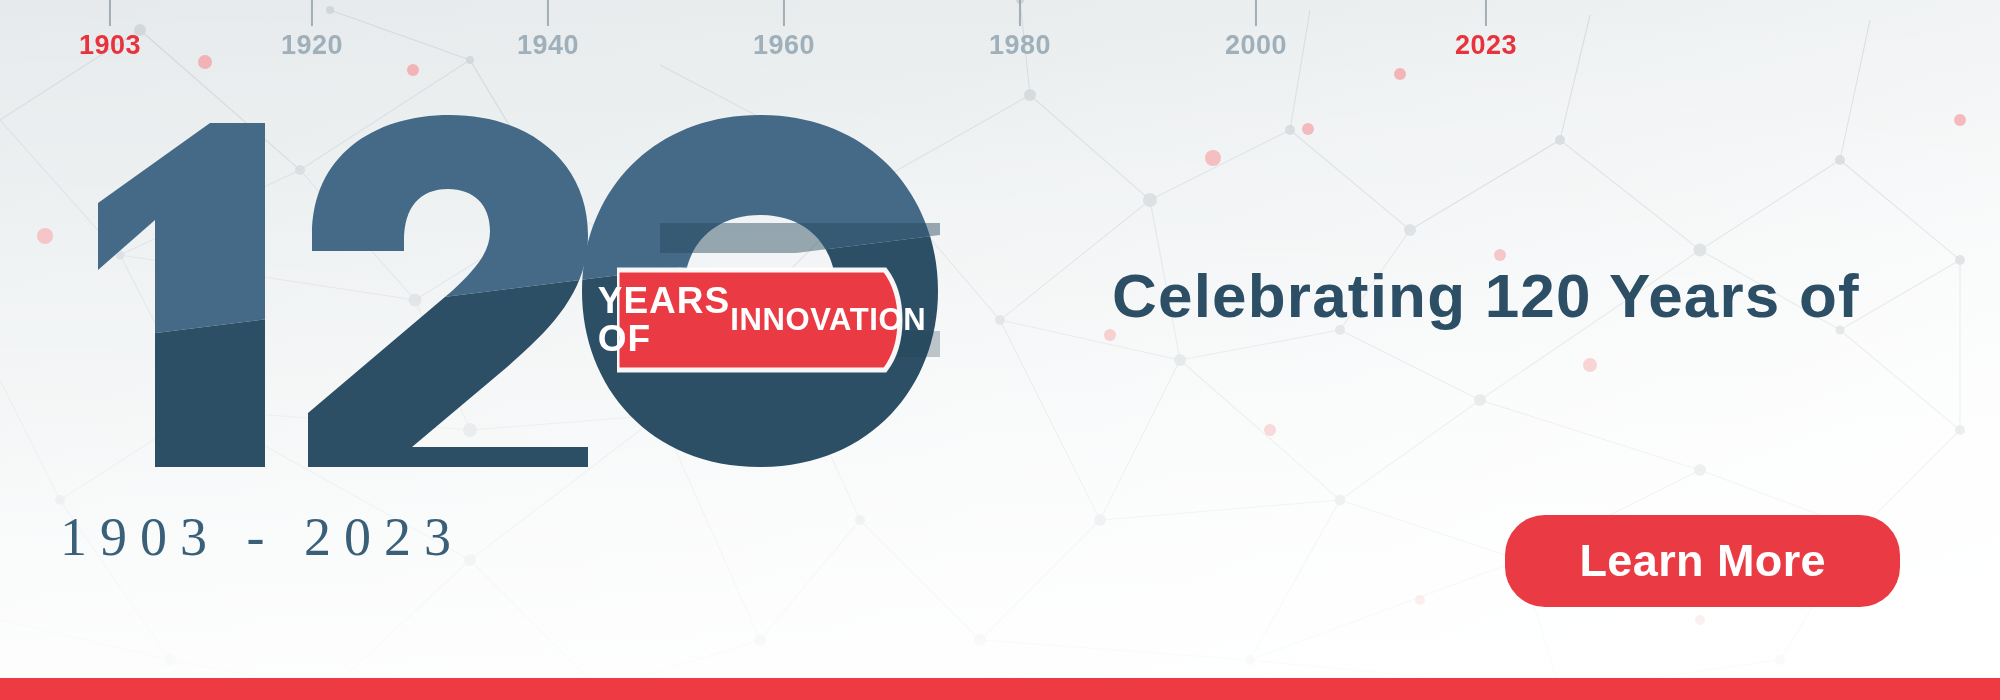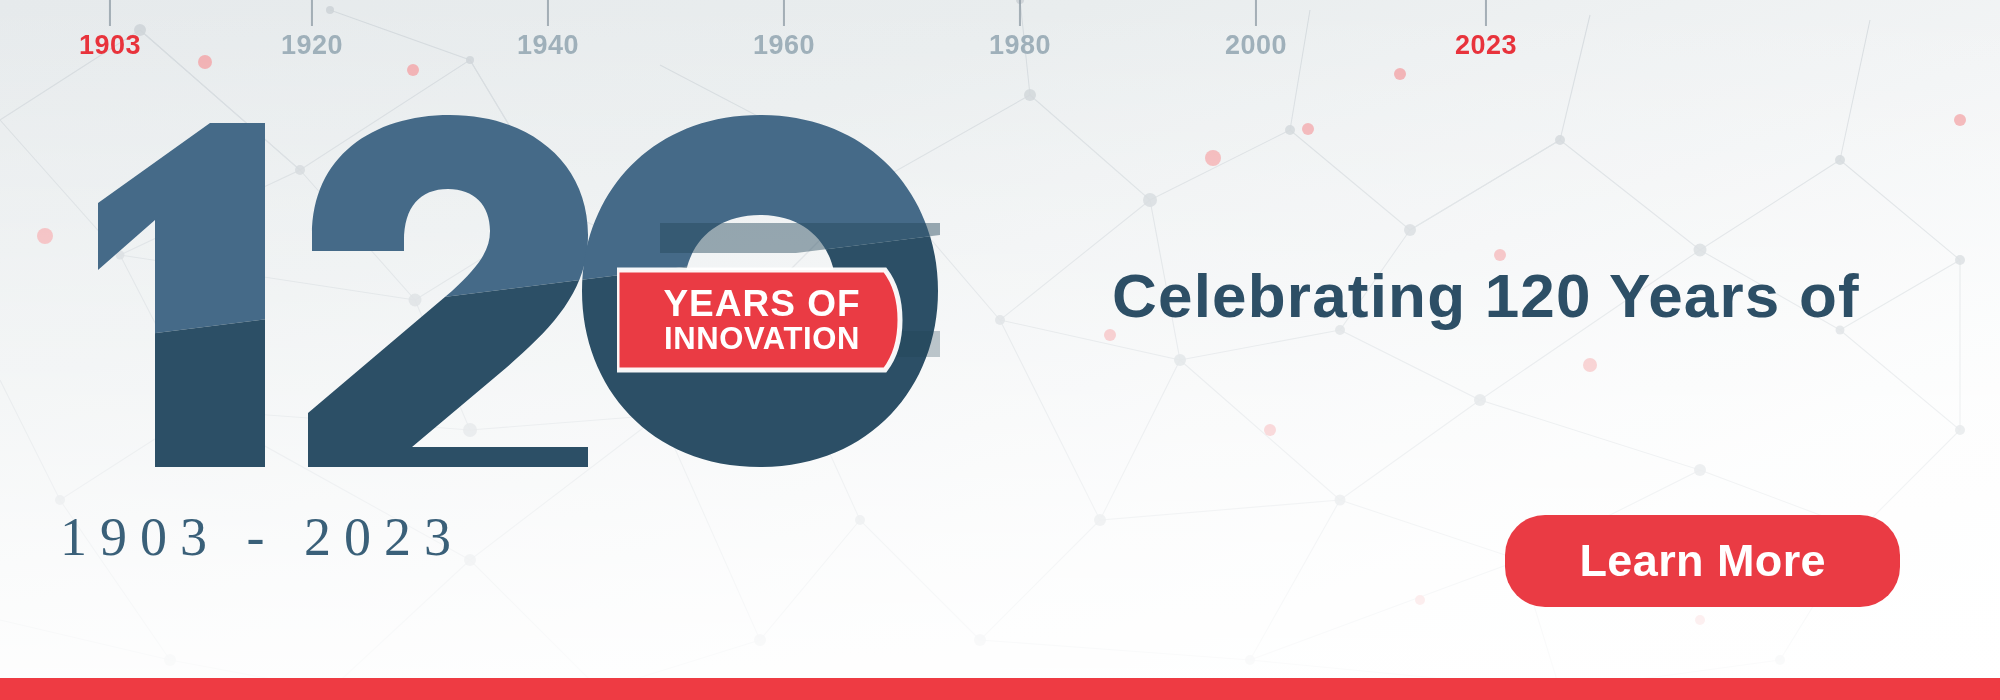--- a/index.html
+++ b/index.html
@@ -37,21 +37,21 @@
     margin-top:16px;
   }
 
   
   #badge{
     position:absolute;left:617px;top:266px;width:310px;height:108px;
   }
   #badge-shape{position:absolute;left:0;top:0;}
   #badge-text{
     position:absolute;left:0;top:0;width:290px;height:108px;
-    display:flex;flex-direction:column;align-items:center;justify-content:center;
+    display:flex;flex-direction:row;align-items:center;justify-content:center;
     color:#ffffff;line-height:1.02;
   }
   #badge-l1{font-size:37px;font-weight:700;letter-spacing:1px;}
   #badge-l2{font-size:31px;font-weight:700;letter-spacing:.6px;}
 
   
   #right{position:absolute;left:1112px;top:255px;width:900px;margin-top:8px;}
   #head1{
     font-size:62px;font-weight:700;color:#2d4f66;line-height:1.05;
     letter-spacing:1.2px;white-space:nowrap;

